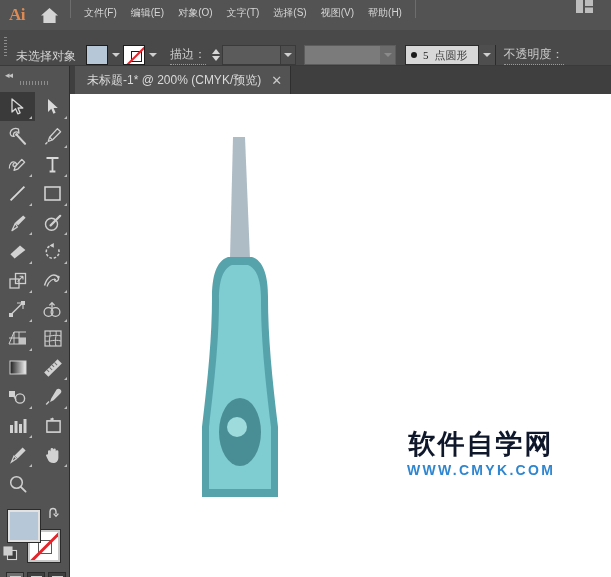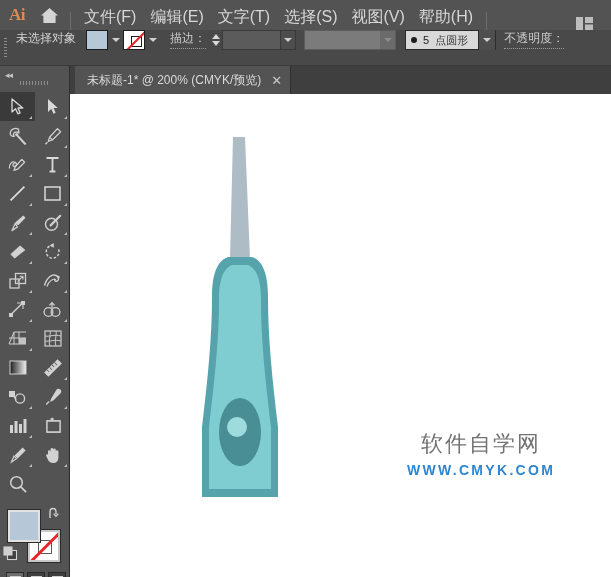--- a/index.html
+++ b/index.html
@@ -9,50 +9,50 @@
     font-family: "Liberation Sans", "DejaVu Sans", sans-serif;
     overflow: hidden;
     position: relative;
     -webkit-font-smoothing: antialiased;
   }
 
   
   #menubar {
     position: absolute; left: 0; top: 0; width: 599px; height: 30px;
     background: #535353;
-    display: flex; align-items: flex-end;
+    display: flex; align-items: flex-start;
   }
   #ai-logo {
     width: 34px; height: 30px;
     display: flex; align-items: center; justify-content: center;
     color: #e08a52; font-size: 17px; font-weight: bold;
     font-family: "Liberation Serif", serif;
     letter-spacing: -0.5px;
   }
   #home-btn {
     width: 30px; height: 30px;
     display: flex; align-items: center; justify-content: center;
   }
   .sep-v {
     width: 1px; height: 18px; background: #6d6d6d; margin: 0 6px;
   }
   .menu-item {
-    color: #d6d6d6; font-size: 16px;
+    color: #d6d6d6; font-size: 10px;
     padding: 6px 7px;
     white-space: nowrap;
     line-height: 14px;
   }
   #ws-icon { margin-left: auto; margin-right: 6px; display:flex; }
 
   
   #controlbar {
     position: absolute; left: 0; top: 30px; width: 611px; height: 36px;
     background: #494949;
     border-bottom: 1px solid #3a3a3a;
-    display: flex; align-items: flex-start;
+    display: flex; align-items: flex-end; font-family: Liberation Serif, serif;
   }
   #cb-grip {
     width: 10px; height: 36px;
     display: flex; align-items: center; justify-content: center;
   }
   .grip-dots-v {
     width: 3px; height: 20px;
     background-image: repeating-linear-gradient(to bottom, #8d8d8d 0 1px, transparent 1px 3px);
   }
   #sel-label {
@@ -210,21 +210,21 @@
   #canvas {
     position: absolute; left: 70px; top: 94px; width: 541px; height: 483px;
     background: #ffffff;
   }
   #artwork { position: absolute; left: 124px; top: 43px; }
   #watermark {
     position: absolute; left: 337px; top: 333px;
     text-align: center;
   }
   #wm-cn {
-    color: #737373; font-size: 22px; font-weight: normal;
+    color: #0f172a; font-size: 27px; font-weight: bold;
     letter-spacing: 2px; line-height: 34px;
     font-family: "DejaVu Sans", sans-serif;
   }
   #wm-url {
     color: #2f86d0; font-size: 14px; font-weight: bold;
     letter-spacing: 2.3px; line-height: 16px; margin-top: 1px;
   }
 </style>
 </head>
 <body>
@@ -232,20 +232,21 @@
 <div id="menubar">
   <div id="ai-logo">Ai</div>
   <div id="home-btn">
     <svg width="19" height="17" viewBox="0 0 19 17">
       <path d="M9.5 1 L18 8.5 L15.6 8.5 L15.6 16 L3.4 16 L3.4 8.5 L1 8.5 Z" fill="#d4d4d4"></path>
     </svg>
   </div>
   <div class="sep-v"></div>
   <div class="menu-item">文件(F)</div>
   <div class="menu-item">编辑(E)</div>
+  <div class="menu-item">对象(O)</div>
   <div class="menu-item">文字(T)</div>
   <div class="menu-item">选择(S)</div>
   <div class="menu-item">视图(V)</div>
   <div class="menu-item">帮助(H)</div>
   <div class="sep-v"></div>
   <div id="ws-icon">
     <svg width="17" height="13" viewBox="0 0 17 13">
       <rect x="0" y="0" width="7" height="13" fill="#bdbdbd"></rect>
       <rect x="9" y="0" width="8" height="6" fill="#bdbdbd"></rect>
       <rect x="9" y="7.5" width="8" height="5.5" fill="#bdbdbd"></rect>

